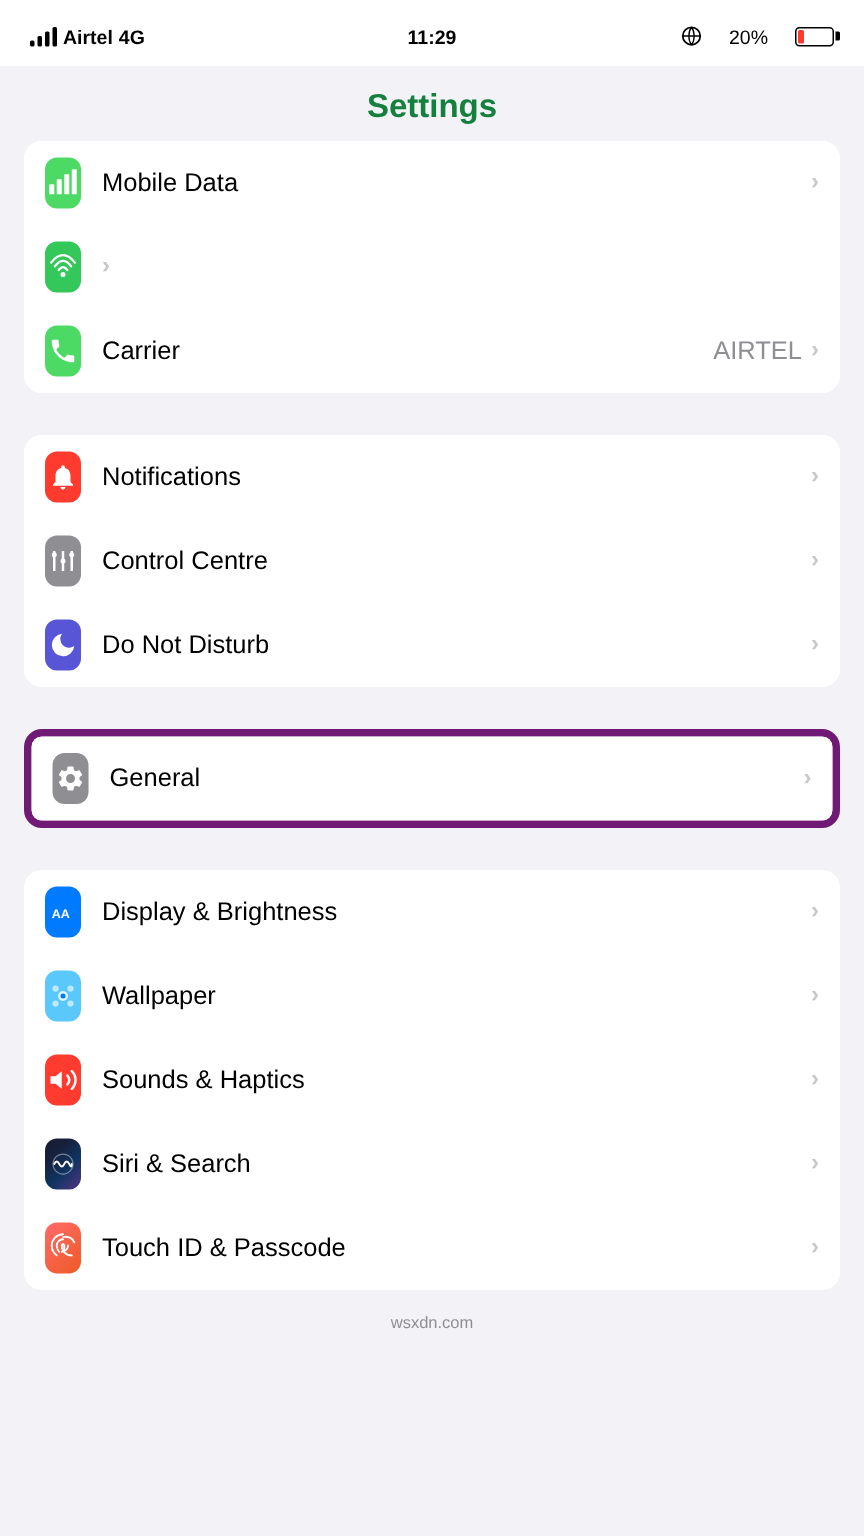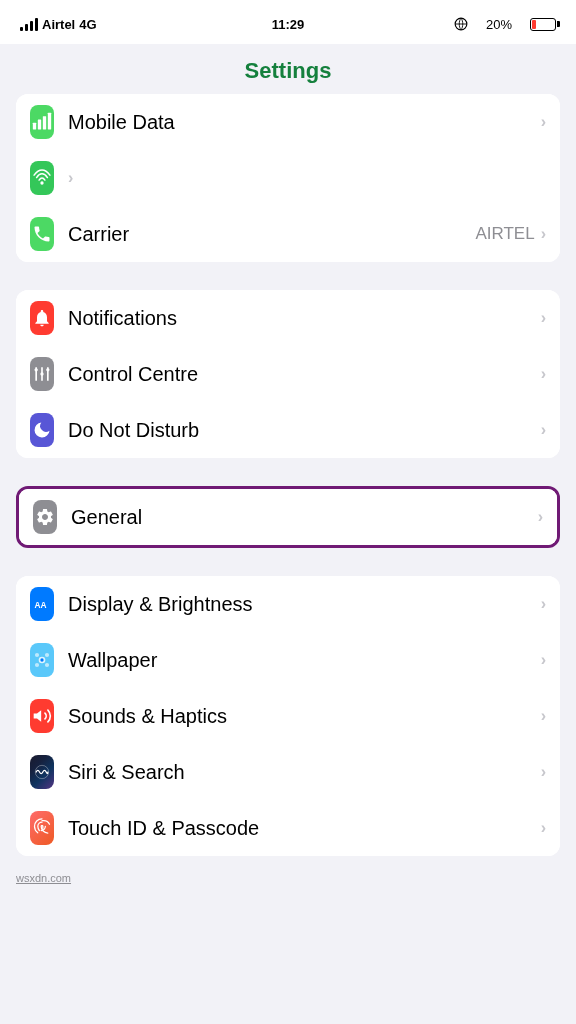--- a/index.html
+++ b/index.html
@@ -95,21 +95,21 @@
 
     
     .settings-section {
       background: #fff;
       border-radius: 12px;
       margin: 0 16px 8px 16px;
       overflow: hidden;
     }
 
     .settings-section.highlighted {
-      border: 3px solid #701a75;
+      border: 5px solid #701a75;
     }
 
     .settings-row {
       display: flex;
       align-items: center;
       padding: 0 14px;
       height: 56px;
       background: #fff;
       position: relative;
       cursor: pointer;
@@ -131,21 +131,21 @@
       display: flex;
       align-items: center;
       justify-content: center;
       margin-right: 14px;
       flex-shrink: 0;
       font-size: 18px;
     }
 
     .row-label {
       flex: 1;
-      font-size: 20px;
+      font-size: 17px;
       color: #000;
     }
     .row-value {
       font-size: 17px;
       color: #8e8e93;
       margin-right: 6px;
     }
     .chevron {
       color: #c7c7cc;
       font-size: 16px;
@@ -164,25 +164,24 @@
     .icon-red { background: #ff3b30; }
     .icon-gray { background: #8e8e93; }
     .icon-blue { background: #007aff; }
     .icon-indigo { background: #5856d6; }
     .icon-teal { background: #5ac8fa; }
     .icon-siri { background: linear-gradient(135deg, #1a1a2e 0%, #16213e 30%, #0f3460 60%, #533483 100%); }
     .icon-touch-id { background: linear-gradient(135deg, #ff6b6b, #ee5a24); }
 
     
     .watermark {
-      text-align: left;
-      padding: 8px 16px;
+      text-align: center;
+      padding: 8px 29px;
       font-size: 11px;
       color: #8e8e93;
-      text-decoration: underline;
     }
 
     
     .icon-svg {
       width: 20px;
       height: 20px;
       fill: #fff;
     }
   </style>
 </head>

